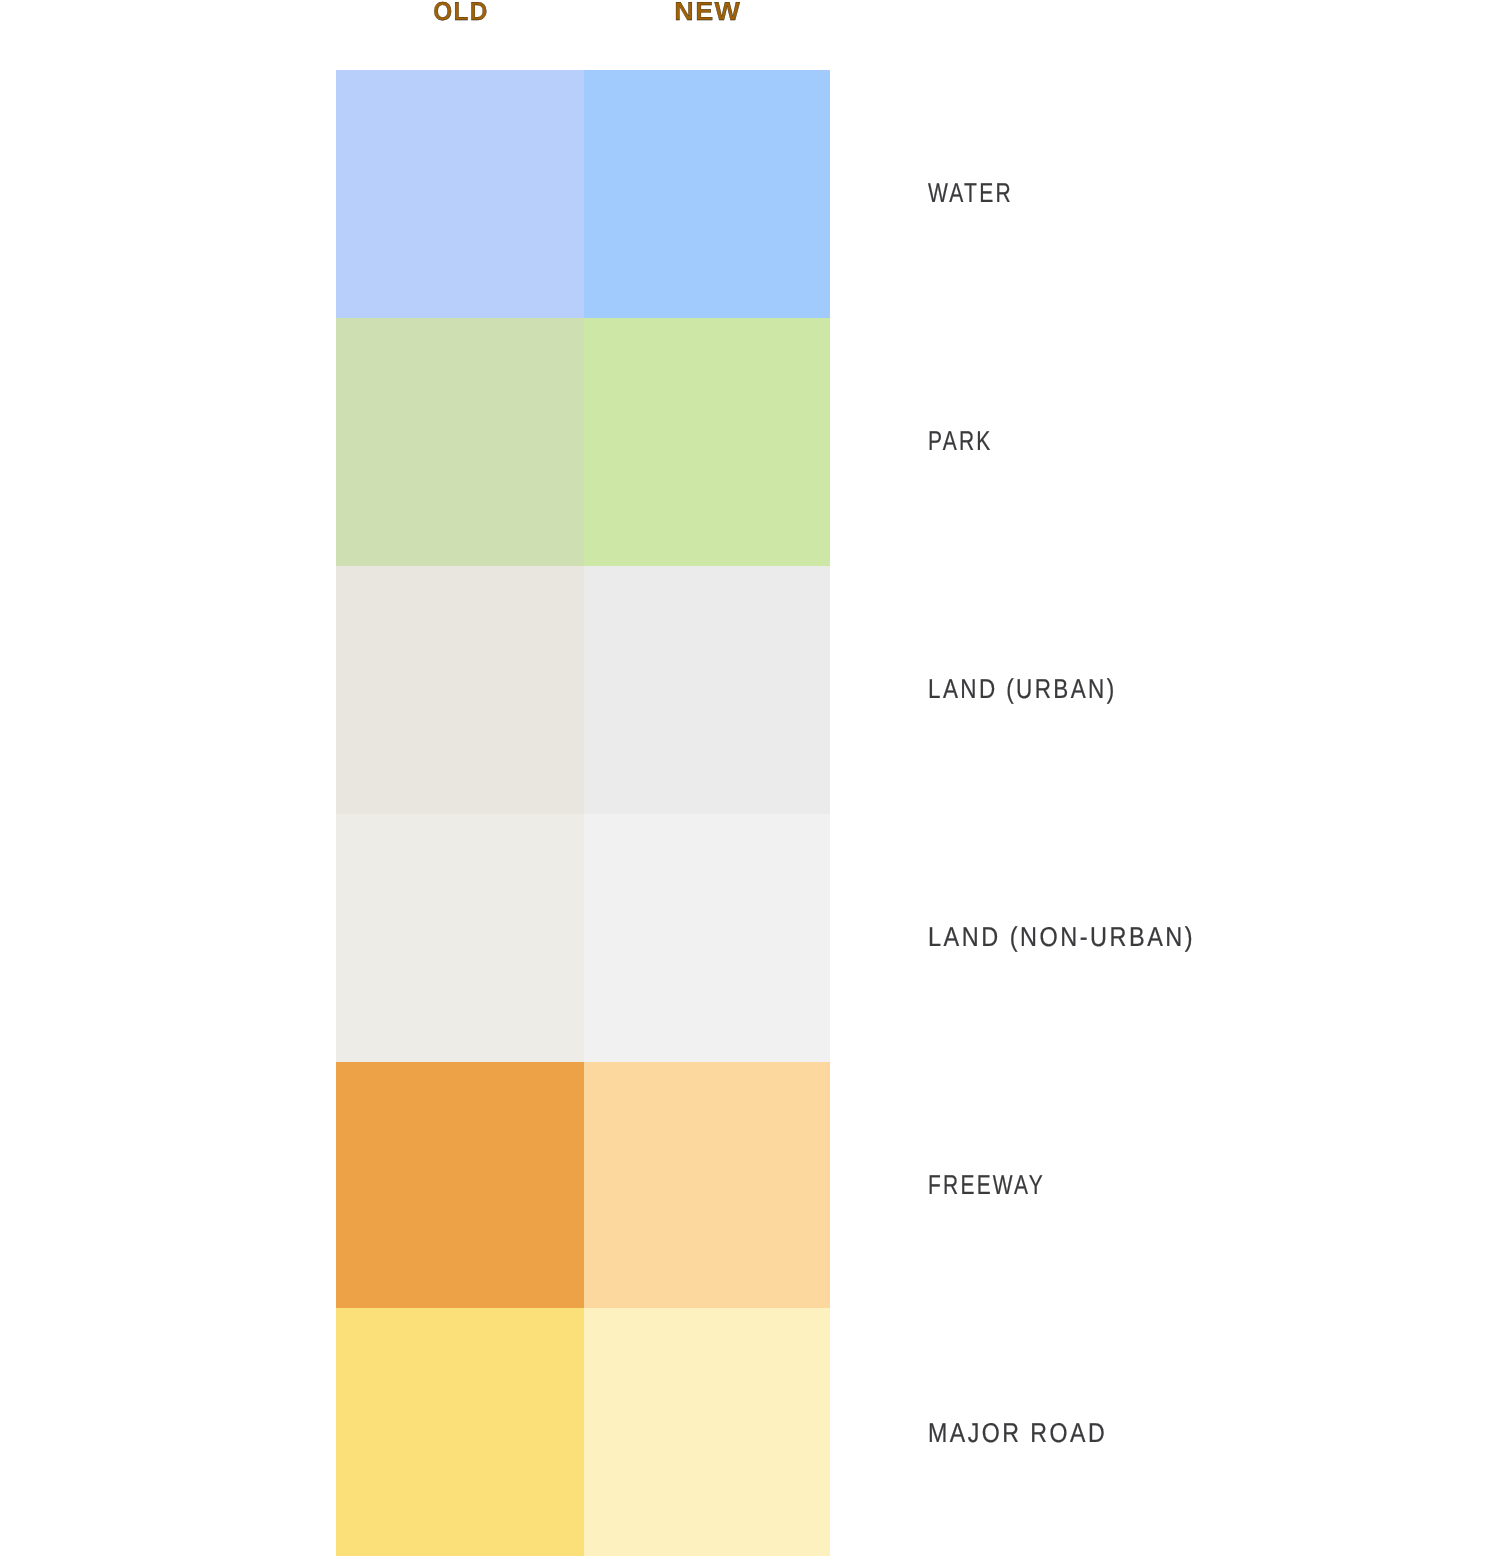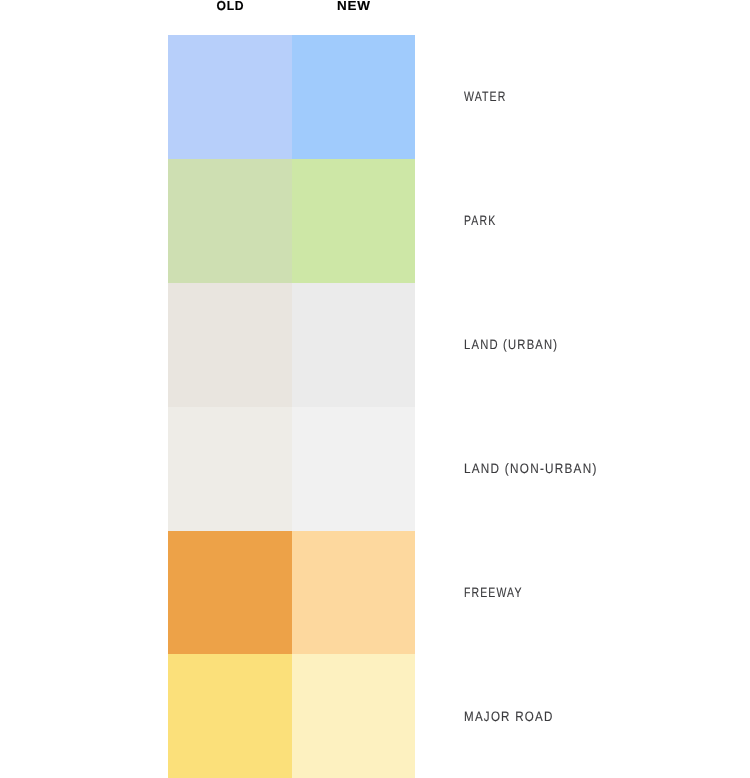--- a/index.html
+++ b/index.html
@@ -31,21 +31,21 @@
     width: 247.4px;
     height: 12px;
     display: flex;
   }
   .col-header {
     height: 12px;
     line-height: 12px;
     font-size: 13px;
     font-weight: 700;
     letter-spacing: 0.7px;
-    color: #000000;
+    color: #a16207;
     text-align: center;
     text-indent: 0.7px;
     will-change: opacity;
     -webkit-text-stroke: 0.15px #0c0c0d;
   }
   .col-header.old { width: 123.8px; }
   .col-header.new { width: 123.6px; }
   .col-header .fit {
     display: inline-block;
     transform-origin: center center;

